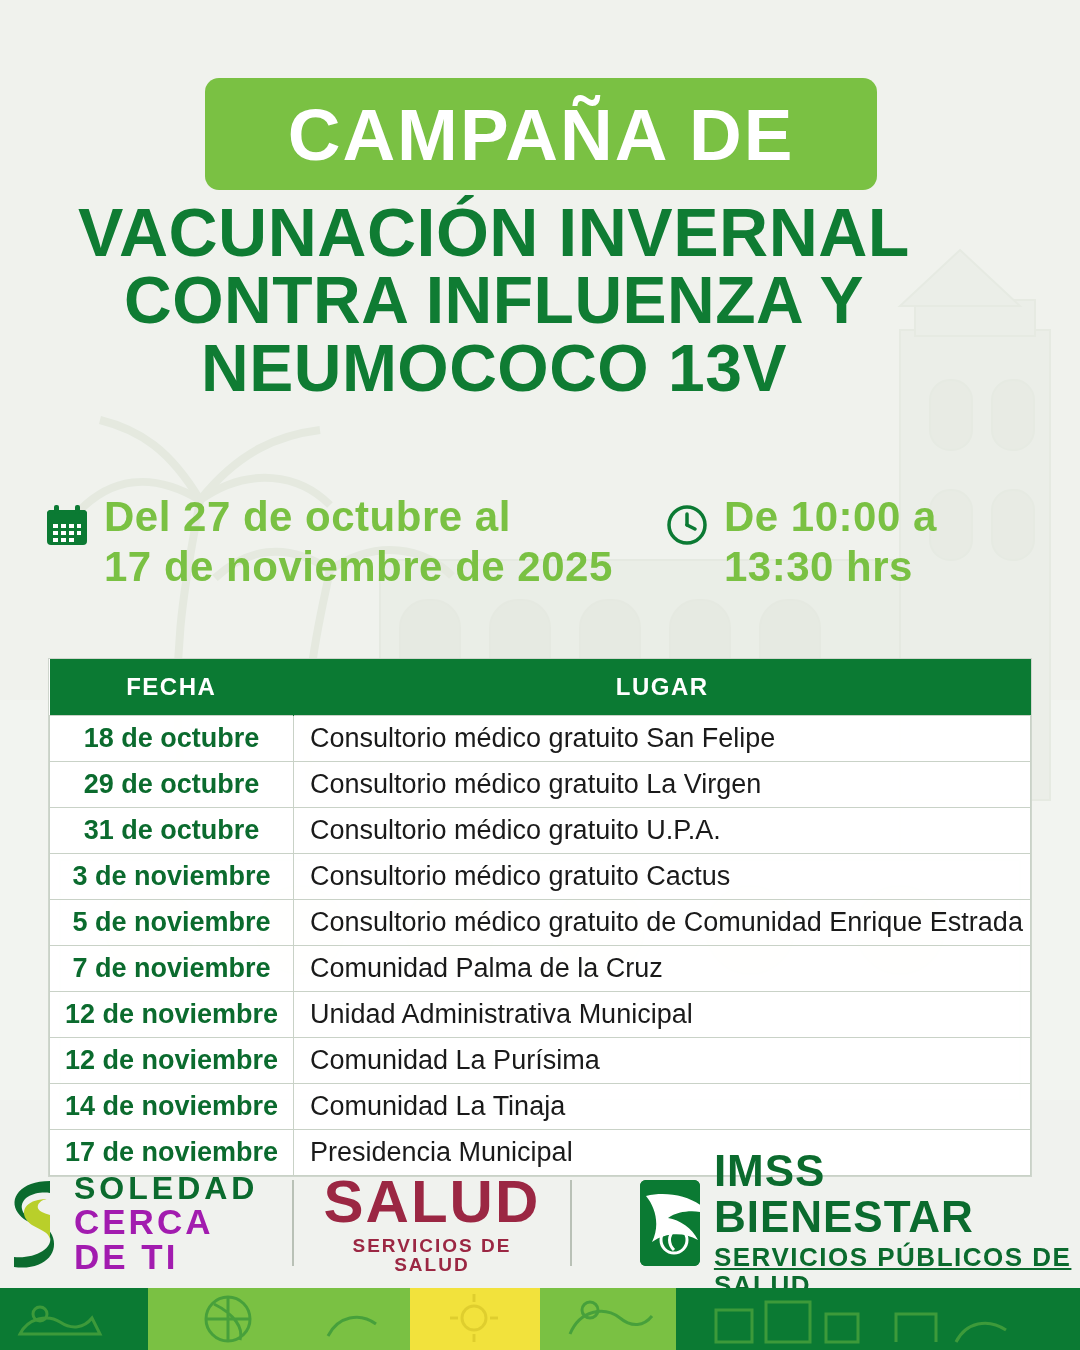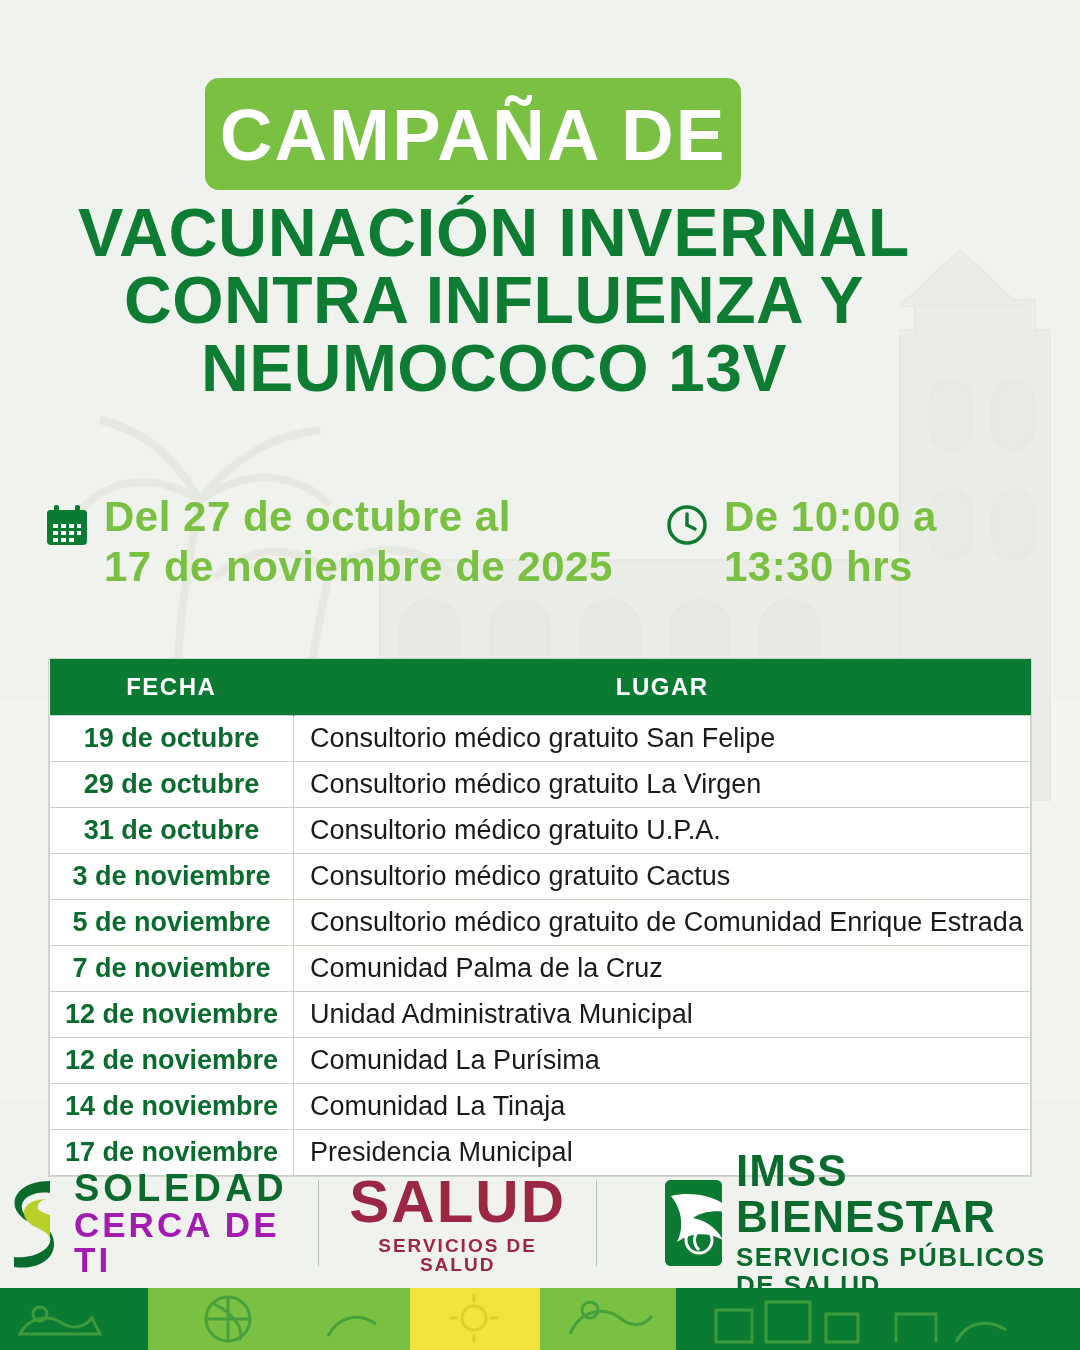--- a/index.html
+++ b/index.html
@@ -19,21 +19,21 @@
   .bg-art {
     position: absolute; inset: 0;
     opacity: 0.30;
   }
   .bg-art svg { width: 100%; height: 100%; display: block; }
 
   
   .banner {
     position: absolute;
     left: 205px; top: 78px;
-    width: 536px; height: 112px;
+    width: 672px; height: 112px;
     background: #7ac143;
     border-radius: 14px;
     display: flex; align-items: center; justify-content: center;
   }
   .banner-text {
     color: #ffffff;
     font-size: 73px;
     font-weight: bold;
     letter-spacing: 2px;
     line-height: 1;
@@ -118,21 +118,21 @@
     left: 0; top: 1148px;
     width: 1080px;
     display: flex;
     align-items: center;
     justify-content: center;
   }
   .logo-sol { display: flex; align-items: center; }
   .sol-mark { width: 62px; height: 96px; margin-right: 12px; }
   .sol-text { line-height: 1; }
   .sol-text .t1 {
-    font-size: 38px; font-weight: bold; color: #0b6b2e; letter-spacing: 4px;
+    font-size: 32px; font-weight: bold; color: #0b6b2e; letter-spacing: 4px;
   }
   .sol-text .t2 {
     font-size: 35px; font-weight: bold; color: #a21caf; letter-spacing: 3px;
   }
   .divider {
     width: 2px; height: 86px; background: #b9c1b6; margin: 0 30px;
   }
   .logo-salud { text-align: center; line-height: 1; }
   .logo-salud .s1 {
     font-size: 60px; font-weight: bold; color: #9b2743; letter-spacing: 2px;
@@ -143,21 +143,21 @@
   .logo-imss { display: flex; align-items: center; margin-left: 38px; }
   .imss-mark {
     width: 76px; height: 86px; background: #0b7a33; border-radius: 6px;
     margin-right: 14px; position: relative; overflow: hidden;
   }
   .imss-text { line-height: 1.05; }
   .imss-text .i1 {
     font-size: 44px; font-weight: bold; color: #0b6b2e; letter-spacing: 1px;
   }
   .imss-text .i2 {
-    font-size: 26px; font-weight: bold; color: #0b6b2e; letter-spacing: 1.5px; margin-top: 4px;
+    font-size: 26px; font-weight: bold; color: #0b6b2e; letter-spacing: 1.5px; margin-top: 4px; text-decoration: underline;
   }
 
   
   .footbar {
     position: absolute; left: 0; bottom: 0; width: 1080px; height: 62px;
     display: flex;
   }
   .fb { height: 100%; position: relative; overflow: hidden; }
   .fb-1 { width: 148px; background: #0b7a33; }
   .fb-2 { width: 262px; background: #7ac143; }
@@ -279,21 +279,21 @@
   <div class="table-wrap">
     <table>
       <thead>
         <tr>
           <th class="h-fecha">FECHA</th>
           <th class="h-lugar">LUGAR</th>
         </tr>
       </thead>
       <tbody>
         <tr>
-          <td class="c-fecha">19 de octubre</td>
+          <td class="c-fecha">18 de octubre</td>
           <td class="c-lugar">Consultorio médico gratuito San Felipe</td>
         </tr>
         <tr>
           <td class="c-fecha">29 de octubre</td>
           <td class="c-lugar">Consultorio médico gratuito La Virgen</td>
         </tr>
         <tr>
           <td class="c-fecha">31 de octubre</td>
           <td class="c-lugar">Consultorio médico gratuito U.P.A.</td>
         </tr>

